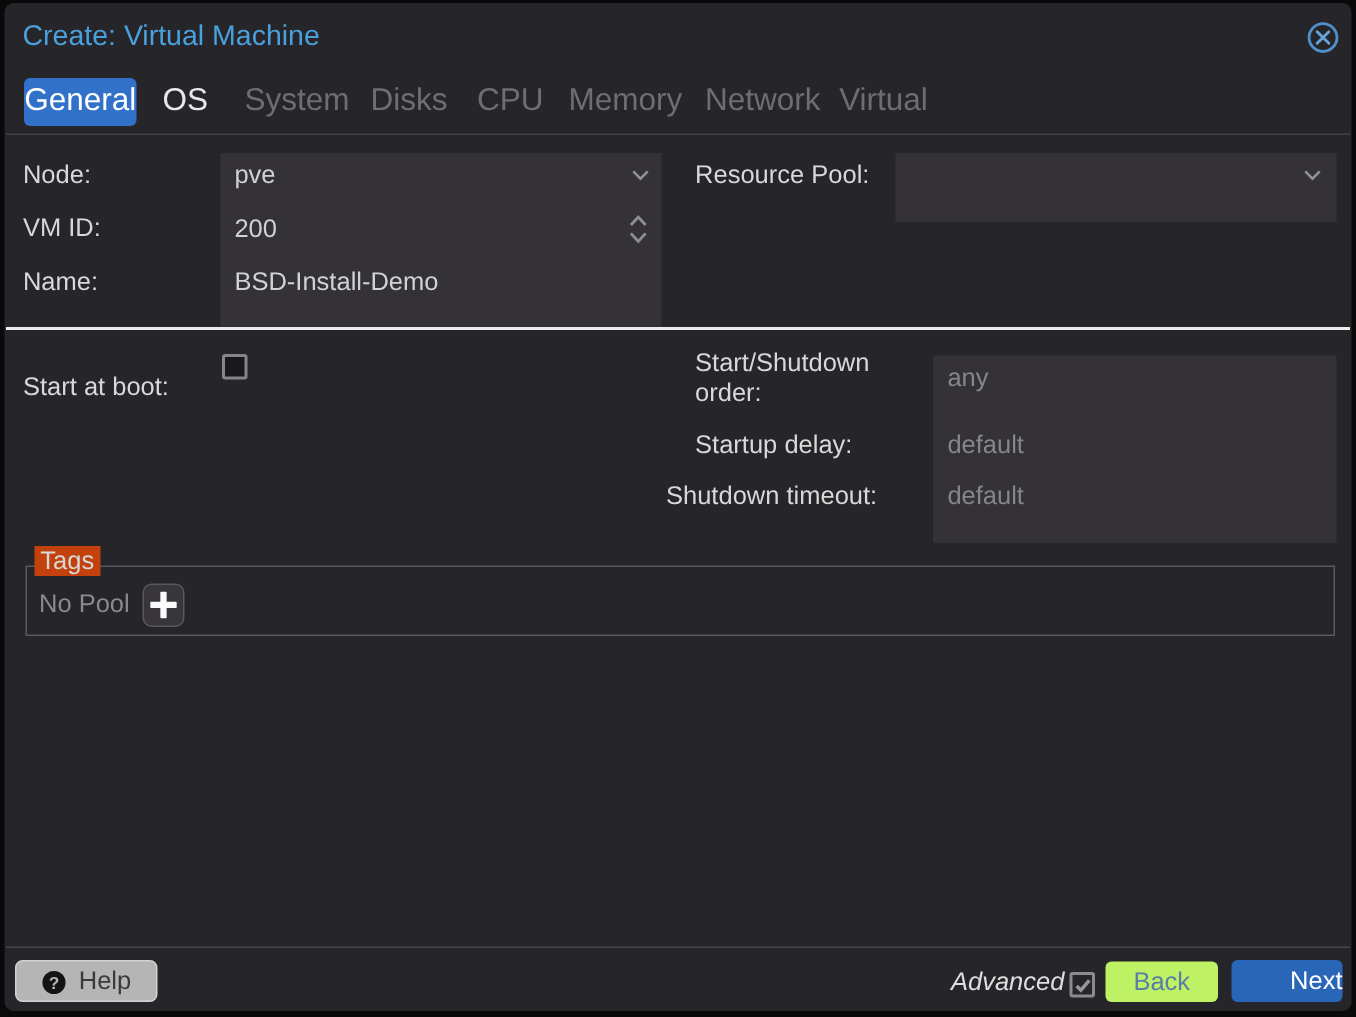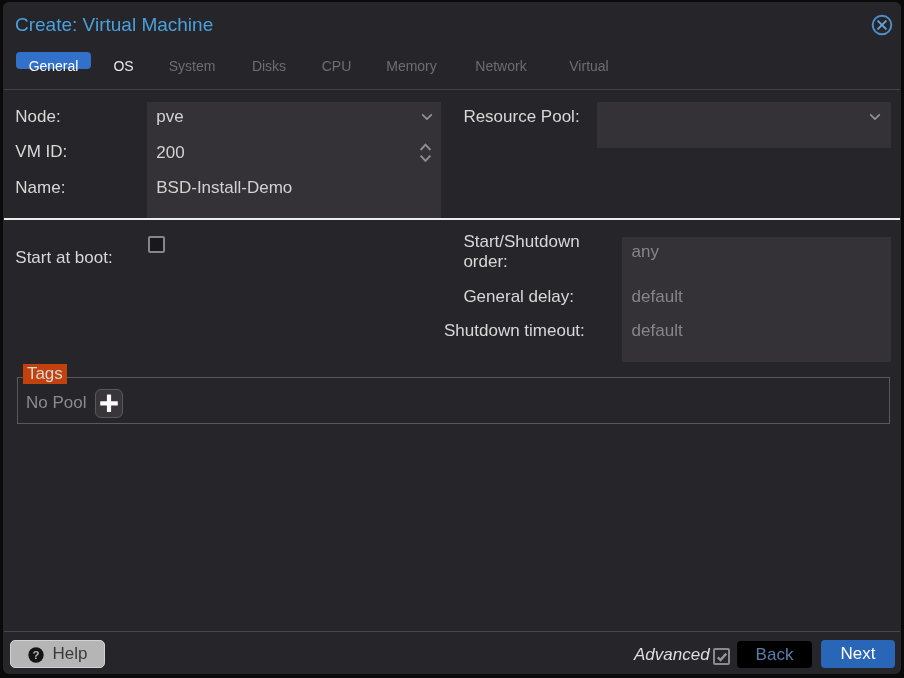--- a/index.html
+++ b/index.html
@@ -3,21 +3,21 @@
 <meta charset="utf-8">
 <style>
   * { margin:0; padding:0; box-sizing:border-box; }
   html,body { width:904px; height:678px; background:#0a0a0a; font-family:"Liberation Sans", sans-serif; overflow:hidden; }
   .abs { position:absolute; }
   #dialog { position:absolute; left:3px; top:2px; width:898px; height:672px; background:#262529; border-radius:6px; }
   .label { position:absolute; font-size:17px; color:#d8d8d8; line-height:20px; white-space:nowrap; }
   .field { position:absolute; height:46px; background:#343237; }
   .fieldtext { position:absolute; left:9.6px; top:5px; font-size:17px; color:#d2d2d2; line-height:20px; white-space:nowrap; }
   .ph { color:#85858a; }
-  .tab { position:absolute; top:50.2px; height:17px; font-size:14px; line-height:29px; text-align:center; white-space:nowrap; }
+  .tab { position:absolute; top:50.2px; height:32px; font-size:21px; line-height:29px; text-align:center; white-space:nowrap; }
   .tgray { color:#6e6e72; }
 </style>
 </head>
 <body>
 <div id="dialog">
 
   <div class="abs" style="left:12px; top:12.1px; font-size:19px; line-height:22px; color:#4aa0dd;">Create: Virtual Machine</div>
 
   <svg class="abs" style="left:867.8px; top:12px;" width="22" height="22" viewBox="0 0 22 22">
     <circle cx="11" cy="11" r="9.3" fill="none" stroke="#4e90cb" stroke-width="1.9"></circle>
@@ -66,21 +66,21 @@
   <div class="abs" style="left:1px; top:215.8px; width:896px; height:2.5px; background:#ededed;"></div>
 
   <div class="label" style="left:12.3px; top:246px;">Start at boot:</div>
   <div class="abs" style="left:145px; top:234px; width:16.8px; height:16.8px; border:2px solid #85858a; border-radius:2px; background:#19191c;"></div>
 
   <div class="label" style="left:460.4px; top:230.4px; width:122px; line-height:20px; white-space:normal;">Start/Shutdown order:</div>
   <div class="field" style="left:619px; top:235.3px; width:269px;">
       <div class="fieldtext ph">any</div>
     </div>
 
-  <div class="label" style="left:460.4px; top:284.6px;">General delay:</div>
+  <div class="label" style="left:460.4px; top:284.6px;">Startup delay:</div>
   <div class="field" style="left:619px; top:280.2px; width:269px;">
       <div class="fieldtext ph">default</div>
     </div>
 
   <div class="label" style="left:441px; top:318.9px;">Shutdown timeout:</div>
   <div class="field" style="left:619px; top:313.6px; width:269px;">
       <div class="fieldtext ph">default</div>
     </div>
 
   <div class="abs" style="left:14.2px; top:375px; width:873px; height:47px; border:1px solid #5a5a5e;"></div>
@@ -102,15 +102,15 @@
     </svg>
     <div class="abs" style="left:41.5px; top:3.1px; font-size:17px; line-height:20px; color:#3a3a3a;">Help</div>
   </div>
 
   <div class="abs" style="left:631px; top:643.4px; font-size:17px; line-height:20px; color:#dedede;font-style:italic;">Advanced</div>
   <div class="abs" style="left:710px; top:646px; width:17px; height:16.5px; border:2px solid #8a8a8f; border-radius:2px;">
     <svg class="abs" style="left:0.5px; top:0.5px;" width="12" height="12" viewBox="0 0 12 12">
         <path d="M1.8 6.3 L4.6 9.1 L10.2 2.6" fill="none" stroke="#95959a" stroke-width="2.4"></path>
       </svg>
   </div>
-  <div class="abs" style="left:734px; top:638.5px; width:75px; height:27.5px; background:#000000; border-radius:4px; font-size:17px; line-height:27.5px; text-align:center; color:#5b7da8;">Back</div>
-  <div class="abs" style="left:818px; top:638px; width:74px; height:28px; background:#2966b8; border-radius:4px; font-size:17px; line-height:28px; text-align:center; color:#ffffff;">Next</div>
+  <div class="abs" style="left:734px; top:638.5px; width:75px; height:27.5px; background:#bef264; border-radius:4px; font-size:17px; line-height:27.5px; text-align:center; color:#5b7da8;">Back</div>
+  <div class="abs" style="left:818px; top:638px; width:74px; height:28px; background:#2966b8; border-radius:4px; font-size:17px; line-height:28px; text-align:right; color:#ffffff;">Next</div>
 </div>
 
 </body></html>

